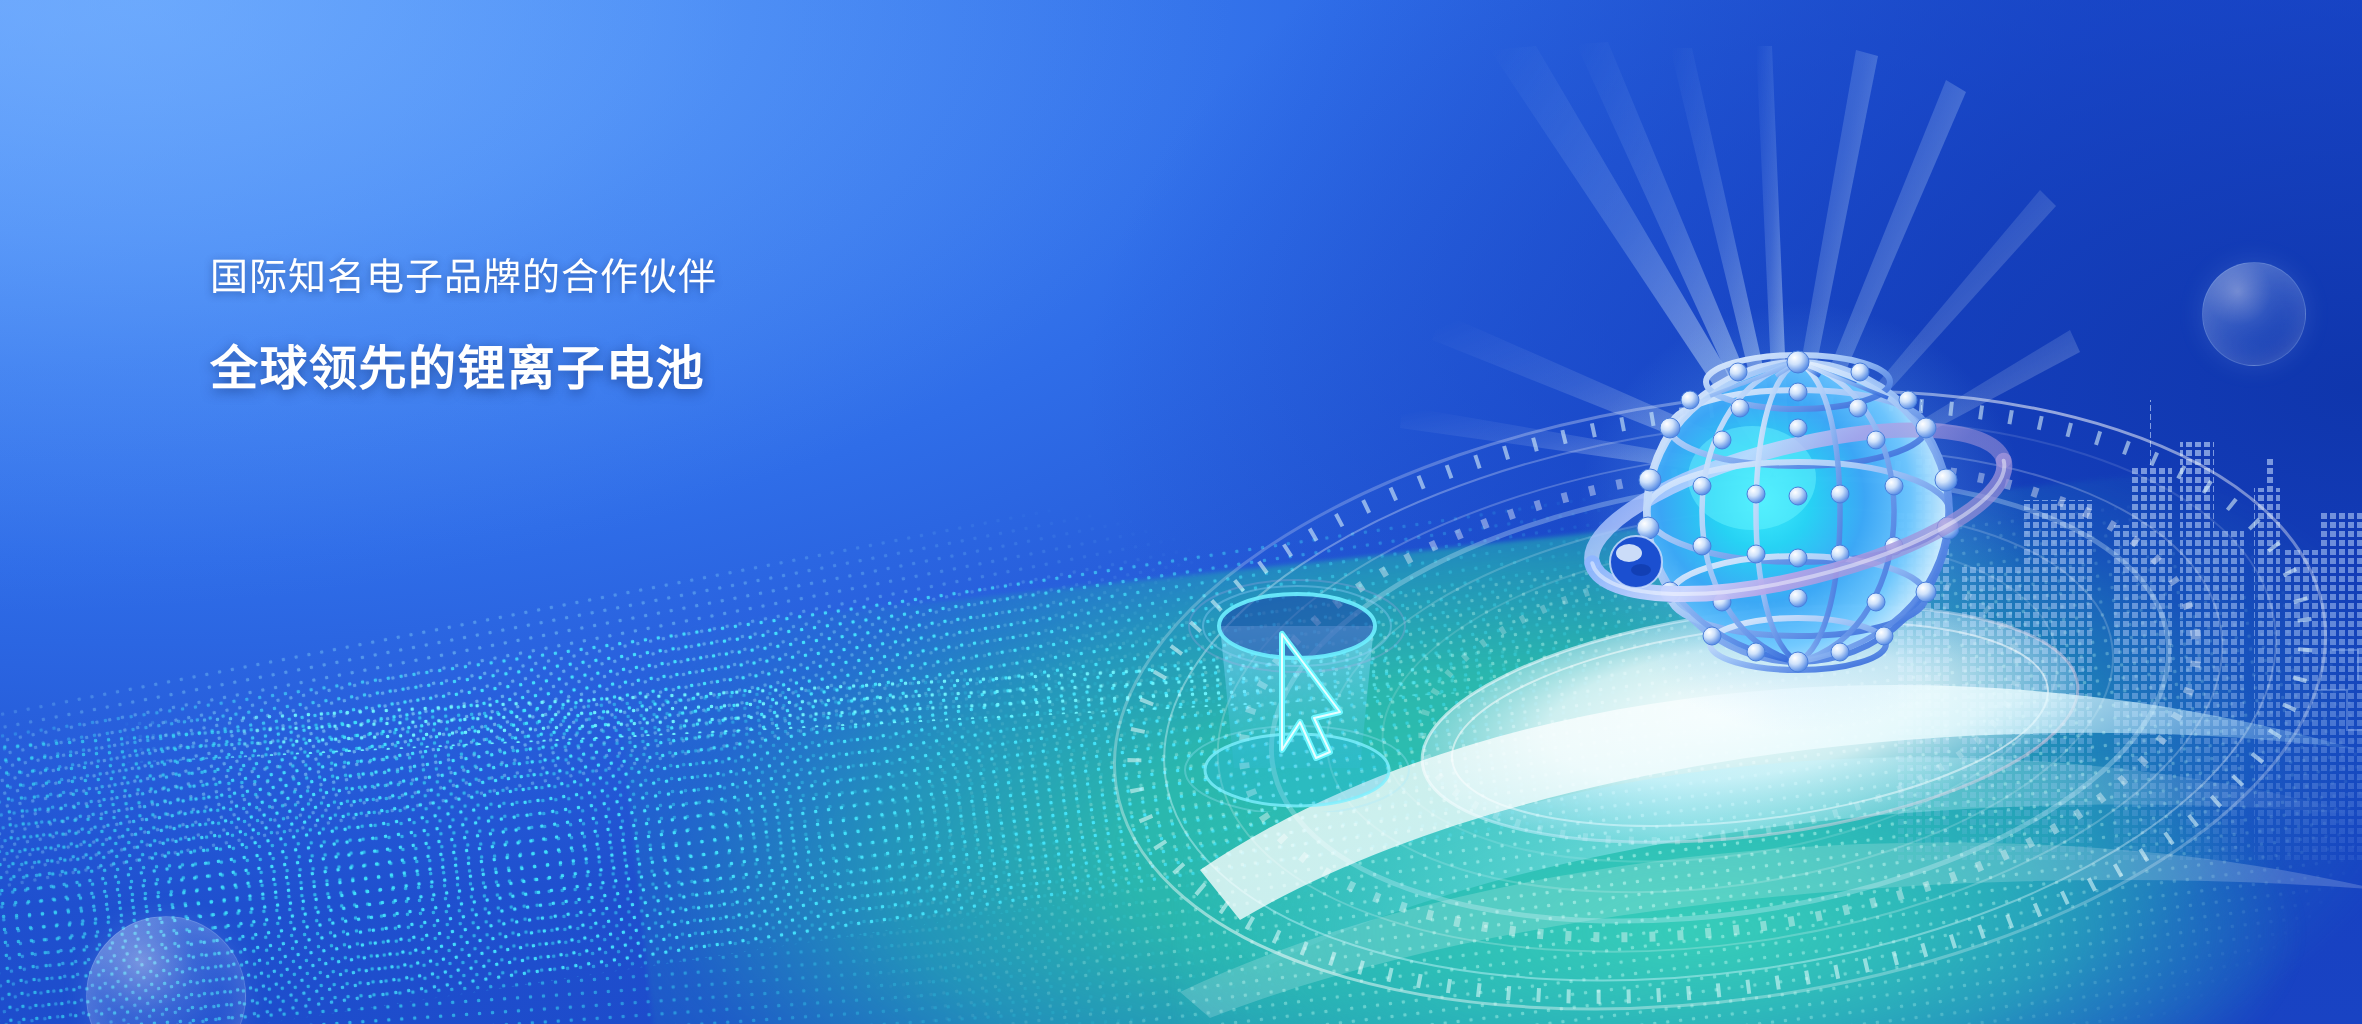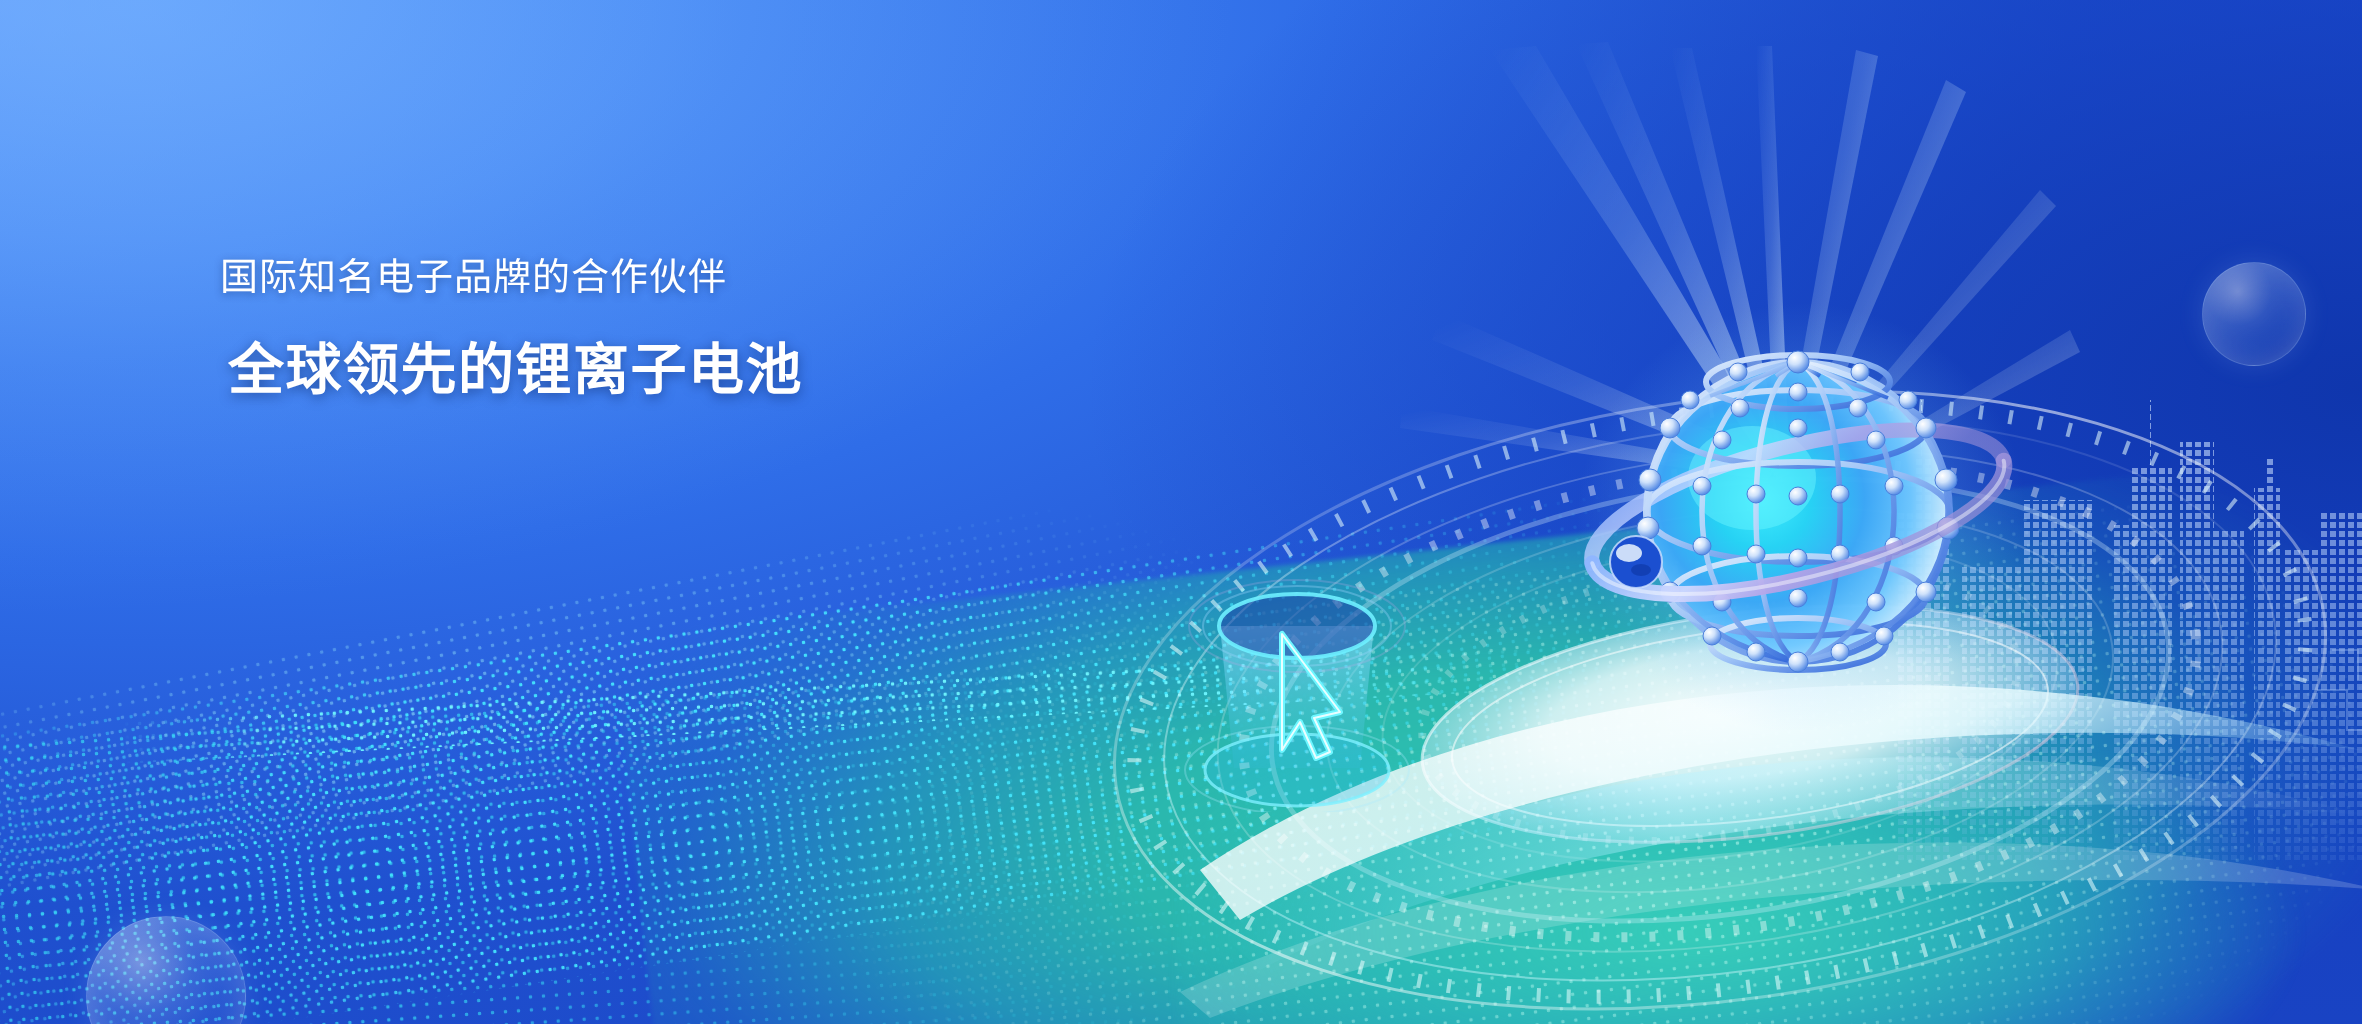--- a/index.html
+++ b/index.html
@@ -89,43 +89,42 @@
     color:#6ff6ff;
     transform:rotate(-3deg);
     opacity:.95;
     -webkit-mask-image:linear-gradient(90deg, rgba(0,0,0,0) 0%, #000 12%, #000 78%, rgba(0,0,0,0) 100%);
             mask-image:linear-gradient(90deg, rgba(0,0,0,0) 0%, #000 12%, #000 78%, rgba(0,0,0,0) 100%);
   }
 
   
   .text-block{
     position:absolute;
-    left:220px;
+    left:210px;
     top:258px;
     width:820px;
     z-index:40;
   }
   .eyebrow{
     font-size:38px;
     line-height:1;
     font-weight:500;
     color:#ffffff;
     letter-spacing:1px;
     text-shadow:0 2px 8px rgba(6,30,90,.45);
     margin:0 0 44px 0;
   }
   .headline{
-    font-size:56px;
+    font-size:48px;
     line-height:1.22;
     font-weight:700;
     color:#ffffff;
     letter-spacing:1.5px;
     text-shadow:0 3px 12px rgba(6,30,90,.5);
-    margin:8px;
-    font-family:Liberation Mono, monospace;
+    margin:0;
   }
   .headline span{display:block;}
 
   
   .rays{
     position:absolute;
     left:1340px; top:40px;
     width:760px; height:740px;
     z-index:12;
     opacity:.85;

